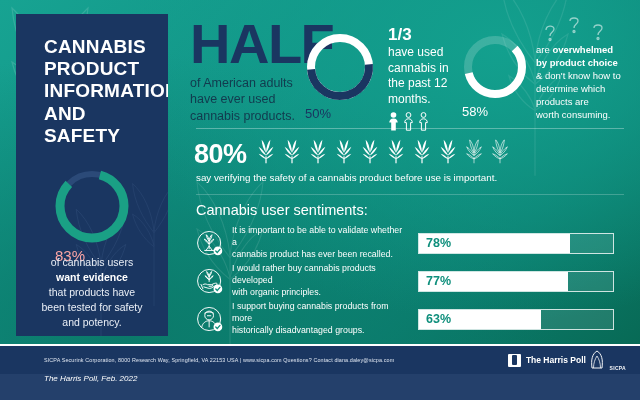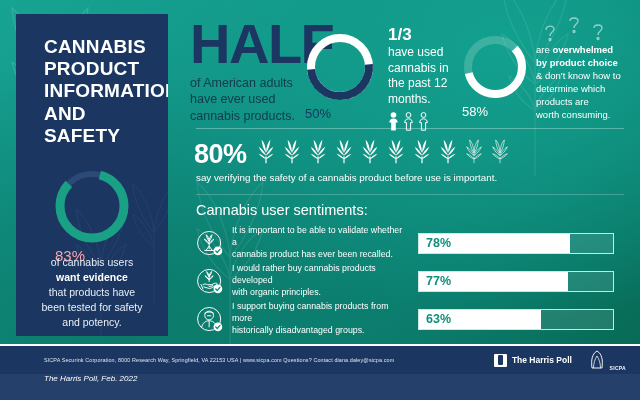--- a/index.html
+++ b/index.html
@@ -116,21 +116,21 @@
   
   #footer-main {
     position: absolute; left: 0; bottom: 26px; width: 640px; height: 30px;
     background: #1a3661; border-top: 2px solid #ffffff;
     display: flex; align-items: center;
   }
   #footer-text {
     margin-left: 44px; color: #dfe6f1; font-size: 5.4px; letter-spacing: .12px;
     white-space: nowrap;
   }
-  #footer-logos { position: absolute; right: 14px; top: 0; bottom: 0; display: flex; align-items: center; gap: 14px; }
+  #footer-logos { position: absolute; right: 14px; top: 0; bottom: 0; display: flex; align-items: center; }
   #harris-logo { display: flex; align-items: center; gap: 5px; }
   #harris-mark {
     width: 13px; height: 13px; background: #ffffff; border-radius: 1px;
     position: relative;
   }
   #harris-mark::before {
     content: ""; position: absolute; left: 4px; top: 1.5px;
     width: 5px; height: 10px; background: #1a3661; border-radius: 1px;
   }
   #harris-text { color: #ffffff; font-size: 8.5px; font-weight: bold; }

